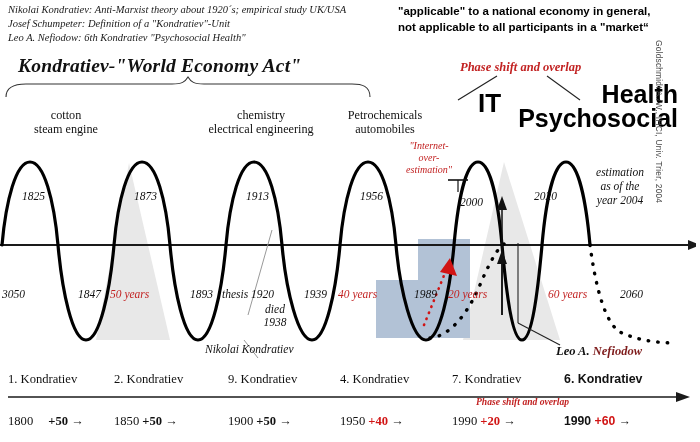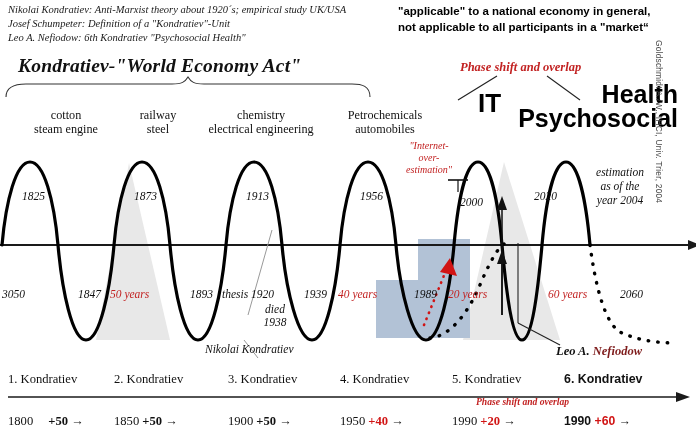--- a/index.html
+++ b/index.html
@@ -92,24 +92,20 @@
   <div class="abs" id="brace">
     <svg width="370" height="22" viewBox="0 0 370 22">
       <path d="M2 21 C2 10, 12 8, 22 8 L168 8 C178 8, 181 6, 184 1 C187 6, 190 8, 200 8 L348 8 C358 8, 366 10, 366 21" fill="none" stroke="#333" stroke-width="1.1"></path>
     </svg>
   </div>
 
   <div class="abs era" style="left:6px;top:108px;width:120px;">
     <div>cotton</div>
     <div>steam engine</div>
   </div>
-  <div class="abs era" style="left:108px;top:108px;width:100px;">
-    <div>railway</div>
-    <div>steel</div>
-  </div>
   <div class="abs era" style="left:186px;top:108px;width:150px;">
     <div>chemistry</div>
     <div>electrical engineering</div>
   </div>
   <div class="abs era" style="left:330px;top:108px;width:110px;">
     <div>Petrochemicals</div>
     <div>automobiles</div>
   </div>
 
   <div class="abs" id="phase-shift">Phase shift and overlap</div>
@@ -215,23 +211,23 @@
   </div>
   <div class="abs" id="nk-name">Nikolai Kondratiev</div>
 
   <div class="abs" id="leo">
     <span>Leo A. </span><span class="red">Nefiodow</span>
   </div>
 
   <div class="abs" id="kond-row">
     <div class="kond" style="left:8px;top:0;">1. Kondratiev</div>
     <div class="kond" style="left:114px;top:0;">2. Kondratiev</div>
-    <div class="kond" style="left:228px;top:0;">3. Kondratiev</div>
+    <div class="kond" style="left:228px;top:0;">9. Kondratiev</div>
     <div class="kond" style="left:340px;top:0;">4. Kondratiev</div>
-    <div class="kond" style="left:452px;top:0;">5. Kondratiev</div>
+    <div class="kond" style="left:452px;top:0;">7. Kondratiev</div>
     <div class="kond bold" style="left:564px;top:0;">6. Kondratiev</div>
   </div>
 
   <div class="abs" style="left:0;top:392px;">
     <svg width="700" height="14" viewBox="0 0 700 14">
       <line x1="8" y1="5" x2="676" y2="5" stroke="#1a1a1a" stroke-width="1.6"></line>
       <polygon points="676,0 690,5 676,10" fill="#1a1a1a"></polygon>
     </svg>
   </div>
 

